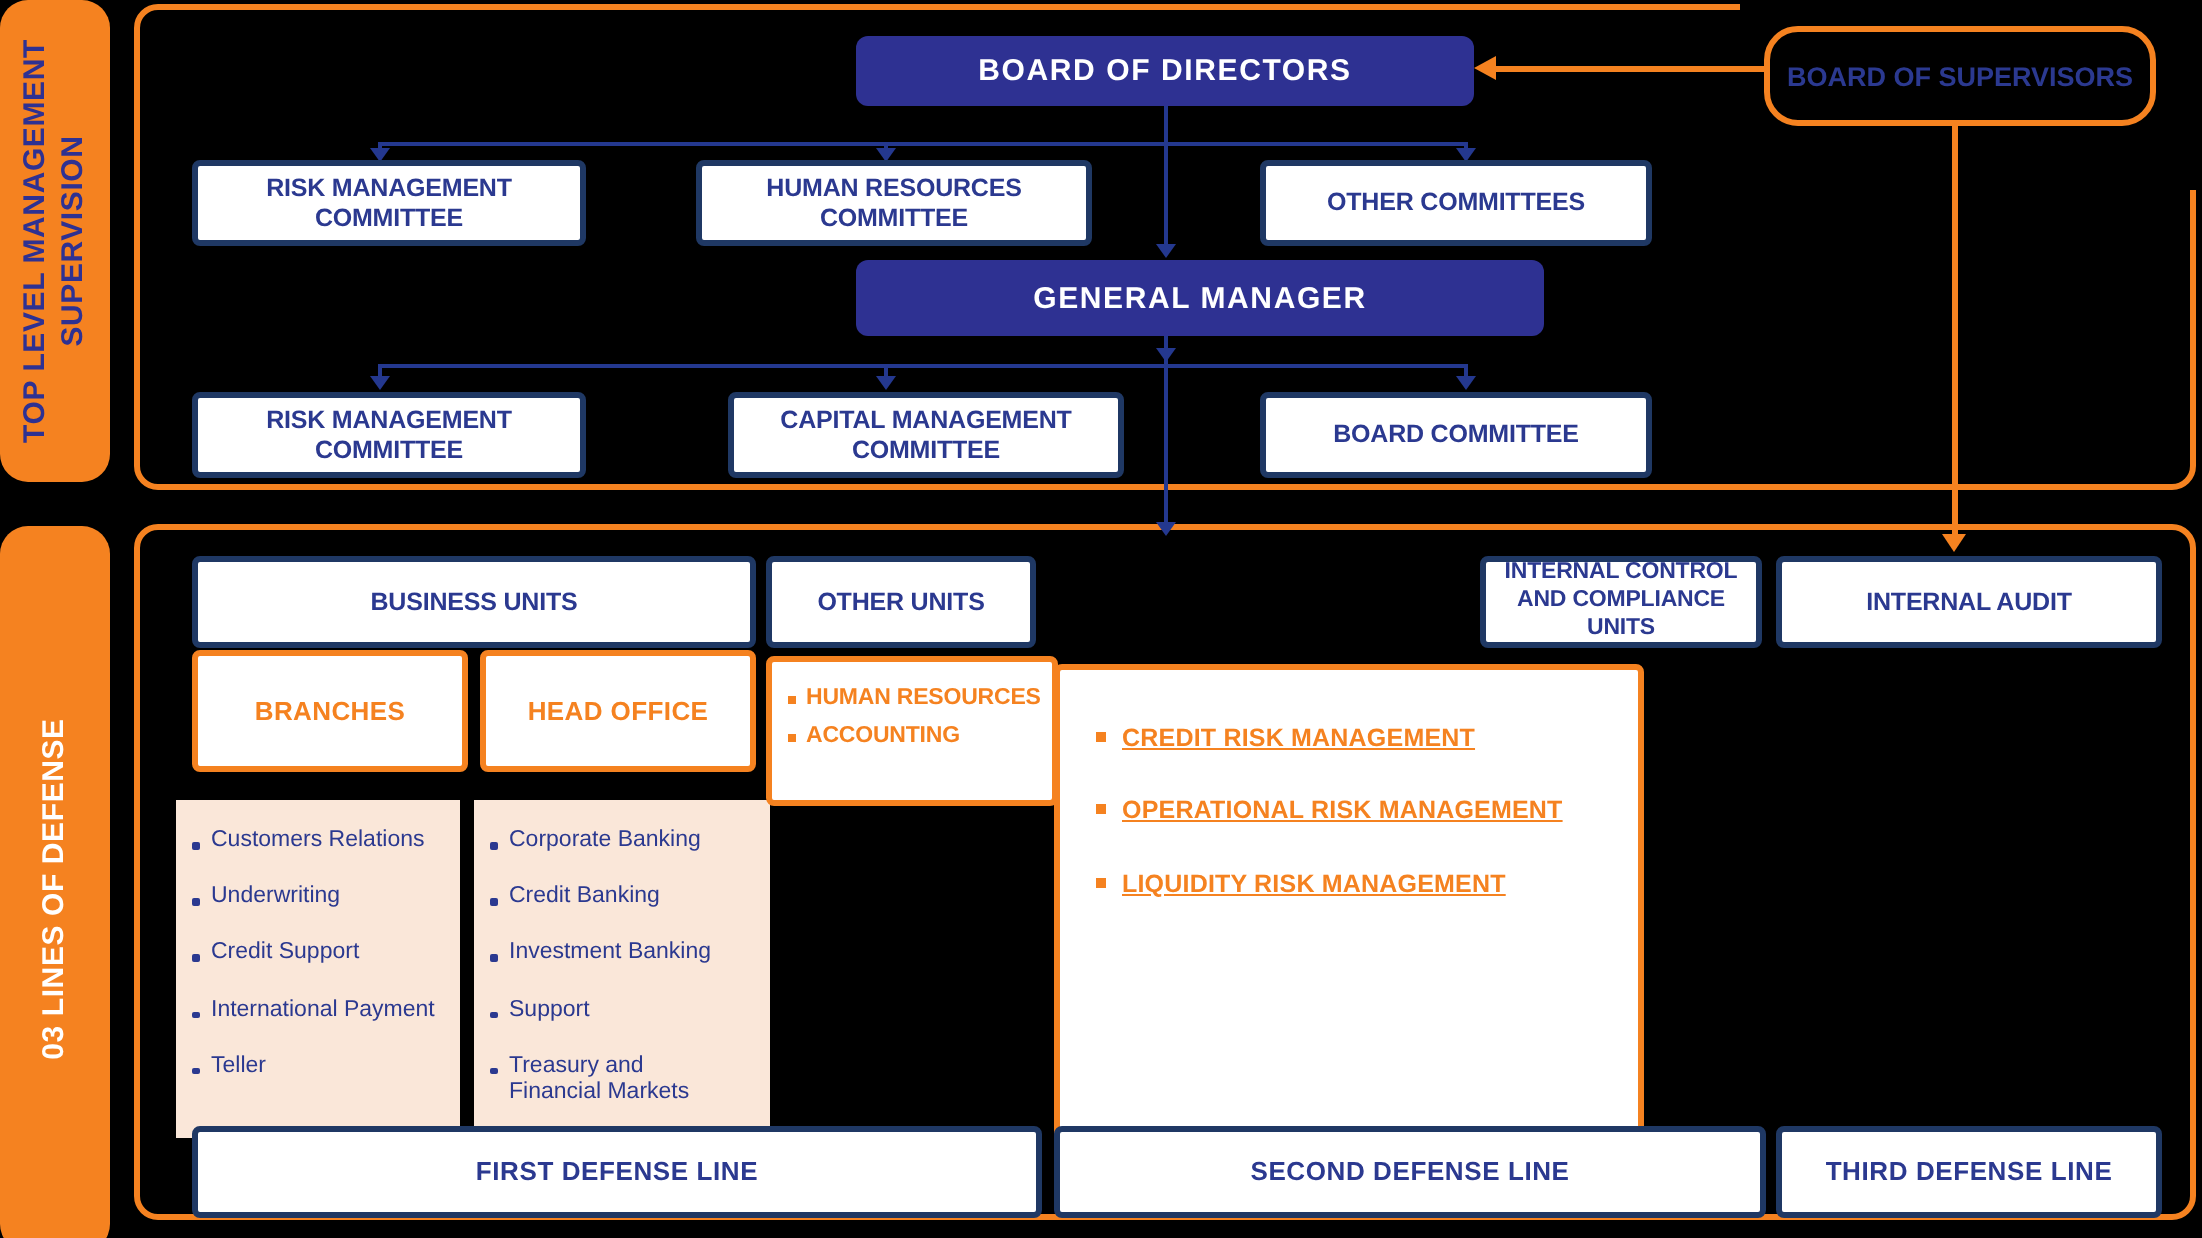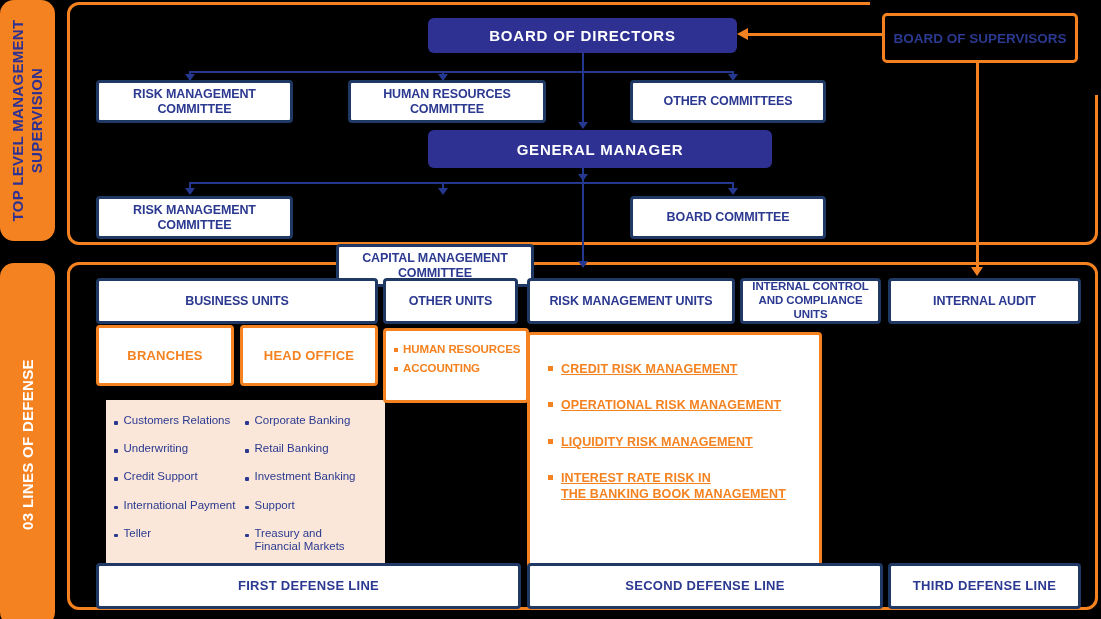--- a/index.html
+++ b/index.html
@@ -24,21 +24,21 @@
   
   .box-navy{position:absolute;background:#fff;border:3px solid #1F3864;border-radius:4px;
             display:flex;align-items:center;justify-content:center;text-align:center;
             color:#2B3990;font-weight:bold;font-size:12.5px;letter-spacing:-.1px;
             white-space:pre-line;line-height:1.2;}
 
   
   .box-orange{position:absolute;background:#fff;border:3px solid #F58220;border-radius:4px;
               display:flex;align-items:center;justify-content:center;color:#F58220;
               font-weight:bold;font-size:13px;letter-spacing:.2px;}
-  .box-orange-outline{position:absolute;background:#000;border:3px solid #F58220;border-radius:5px;
+  .box-orange-outline{position:absolute;background:#000;border:3px solid #F58220;border-radius:17px;
               display:flex;align-items:center;justify-content:center;color:#2B3990;
               font-weight:bold;font-size:13.5px;}
 
   
   .list-orange{position:absolute;background:#fff;border:3px solid #F58220;border-radius:4px;}
   .list-cream{position:absolute;background:#FAE7D9;}
   ul{list-style:none;margin:0;padding:0;}
   .li{display:flex;align-items:flex-start;}
   .bullet-sq{flex:0 0 auto;background:#F58220;}
   .bullet-dot{flex:0 0 auto;background:#2B3990;border-radius:1px;}
@@ -131,52 +131,49 @@
     <span>OTHER COMMITTEES</span>
   </div>
 
   <div class="box-indigo" style="left:428px;top:130px;width:344px;height:38px;">
     <span>GENERAL MANAGER</span>
   </div>
 
   <div class="box-navy" style="left:96px;top:196px;width:191px;height:37px;">
     <span>RISK MANAGEMENT COMMITTEE</span>
   </div>
-  <div class="box-navy" style="left:336px;top:196px;width:192px;height:37px;margin-top:48px;">
+  <div class="box-navy" style="left:364px;top:196px;width:192px;height:37px;">
     <span>CAPITAL MANAGEMENT COMMITTEE</span>
   </div>
   <div class="box-navy" style="left:630px;top:196px;width:190px;height:37px;">
     <span>BOARD COMMITTEE</span>
   </div>
 
   <div class="box-navy" style="left:96px;top:278px;width:276px;height:40px;">
     <span>BUSINESS UNITS</span>
   </div>
   <div class="box-navy" style="left:383px;top:278px;width:129px;height:40px;">
     <span>OTHER UNITS</span>
-  </div>
-  <div class="box-navy" style="left:527px;top:278px;width:202px;height:40px;">
-    <span>RISK MANAGEMENT UNITS</span>
   </div>
   <div class="box-navy" style="left:740px;top:278px;width:135px;height:40px;font-size:11.5px;">
     <span>INTERNAL CONTROL
 AND COMPLIANCE UNITS</span>
   </div>
   <div class="box-navy" style="left:888px;top:278px;width:187px;height:40px;">
     <span>INTERNAL AUDIT</span>
   </div>
 
   <div class="box-orange" style="left:96px;top:325px;width:132px;height:55px;">
     <span>BRANCHES</span>
   </div>
   <div class="box-orange" style="left:240px;top:325px;width:132px;height:55px;">
     <span>HEAD OFFICE</span>
   </div>
 
-  <div class="list-cream cream-list" style="left:106px;top:400px;width:132px;height:155px;">
+  <div class="list-cream cream-list" style="left:88px;top:400px;width:132px;height:155px;">
     <ul>
       <li class="li">
           <span class="bullet-dot"></span>
           <span class="t">Customers Relations</span>
         </li>
       <li class="li">
           <span class="bullet-dot"></span>
           <span class="t">Underwriting</span>
         </li>
       <li class="li">
@@ -195,21 +192,21 @@
   </div>
 
   <div class="list-cream cream-list" style="left:237px;top:400px;width:138px;height:155px;">
     <ul>
       <li class="li">
           <span class="bullet-dot"></span>
           <span class="t">Corporate Banking</span>
         </li>
       <li class="li">
           <span class="bullet-dot"></span>
-          <span class="t">Retail Banking</span>
+          <span class="t">Credit Banking</span>
         </li>
       <li class="li">
           <span class="bullet-dot"></span>
           <span class="t">Investment Banking</span>
         </li>
       <li class="li">
           <span class="bullet-dot"></span>
           <span class="t">Support</span>
         </li>
       <li class="li">
@@ -240,25 +237,20 @@
           <span class="t">CREDIT RISK MANAGEMENT</span>
         </li>
       <li class="li">
           <span class="bullet-sq"></span>
           <span class="t">OPERATIONAL RISK MANAGEMENT</span>
         </li>
       <li class="li">
           <span class="bullet-sq"></span>
           <span class="t">LIQUIDITY RISK MANAGEMENT</span>
         </li>
-      <li class="li">
-          <span class="bullet-sq"></span>
-          <span class="t">INTEREST RATE RISK IN
-THE BANKING BOOK MANAGEMENT</span>
-        </li>
     </ul>
   </div>
 
   <div class="box-navy" style="left:96px;top:563px;width:419px;height:40px;font-size:13px;letter-spacing:.3px;">
     <span>FIRST DEFENSE LINE</span>
   </div>
   <div class="box-navy" style="left:527px;top:563px;width:350px;height:40px;font-size:13px;letter-spacing:.3px;">
     <span>SECOND DEFENSE LINE</span>
   </div>
   <div class="box-navy" style="left:888px;top:563px;width:187px;height:40px;font-size:13px;letter-spacing:.3px;">

